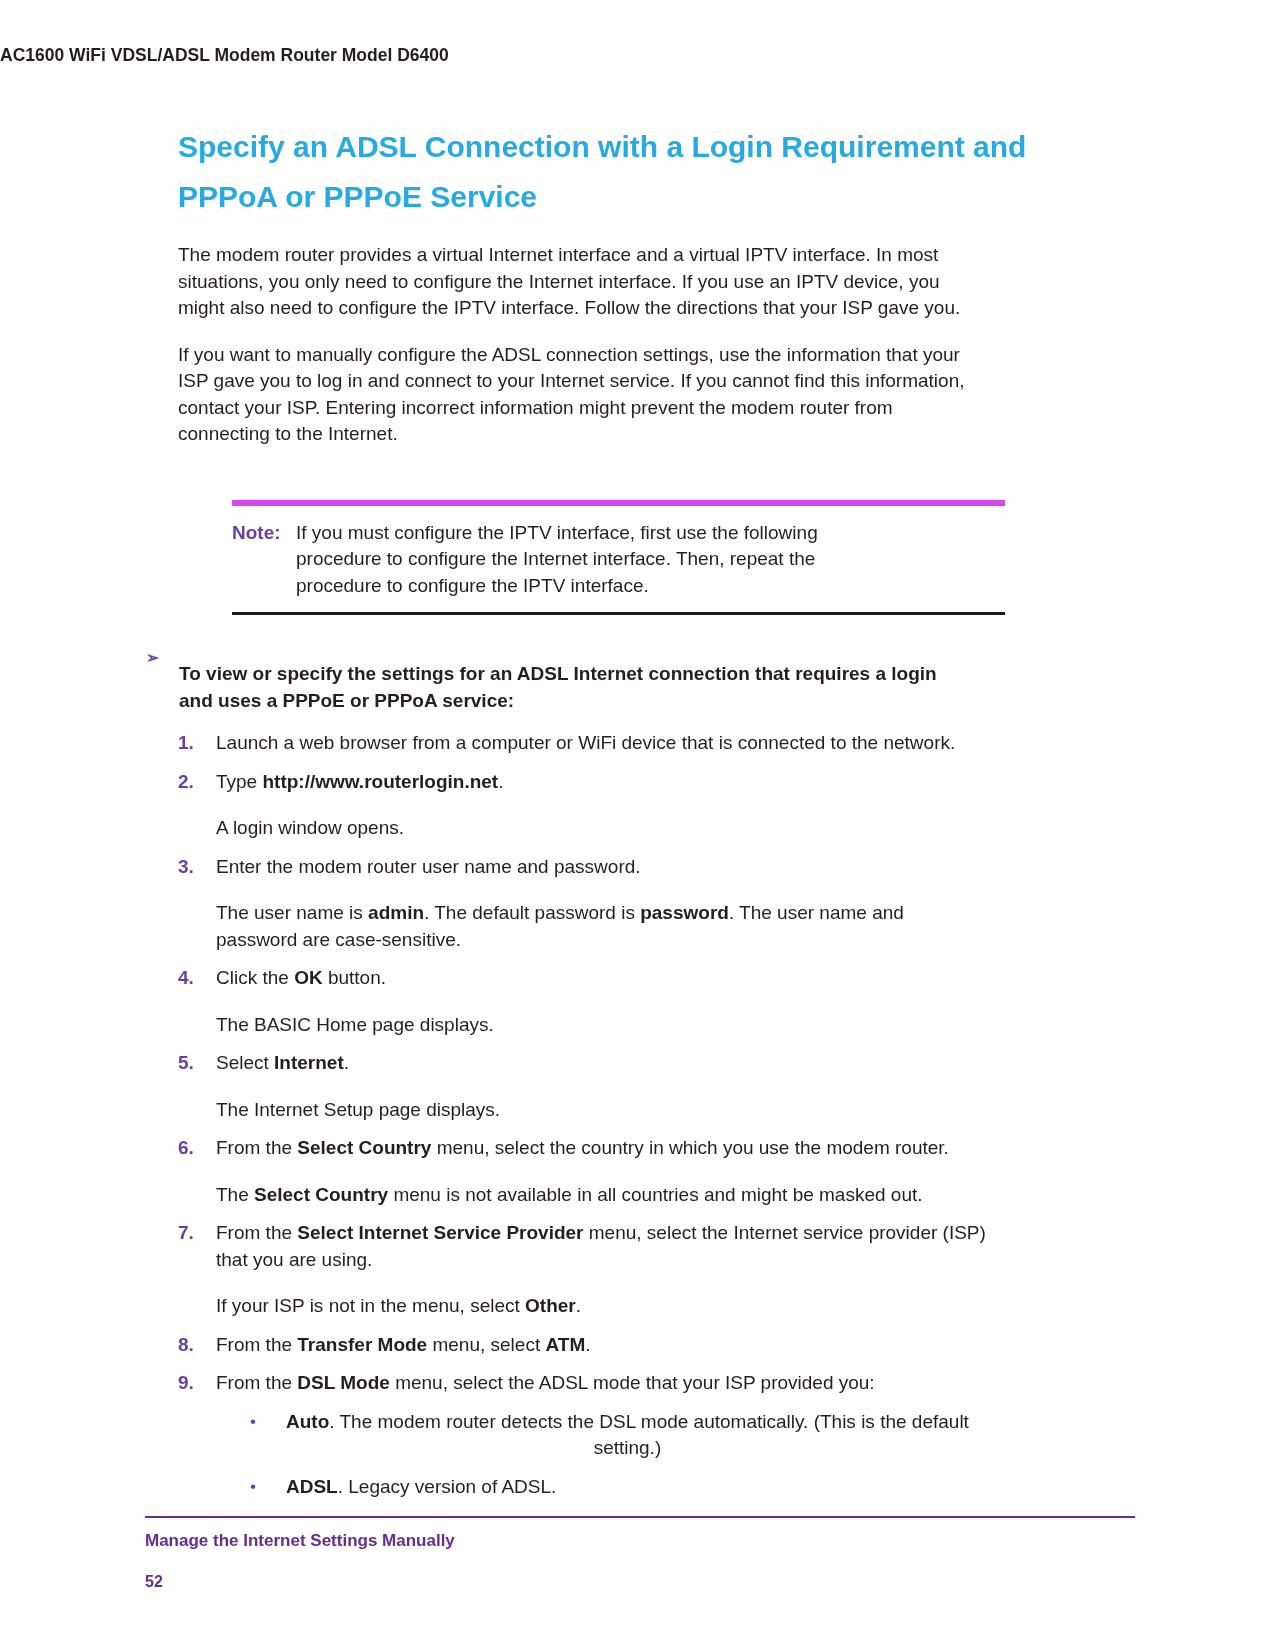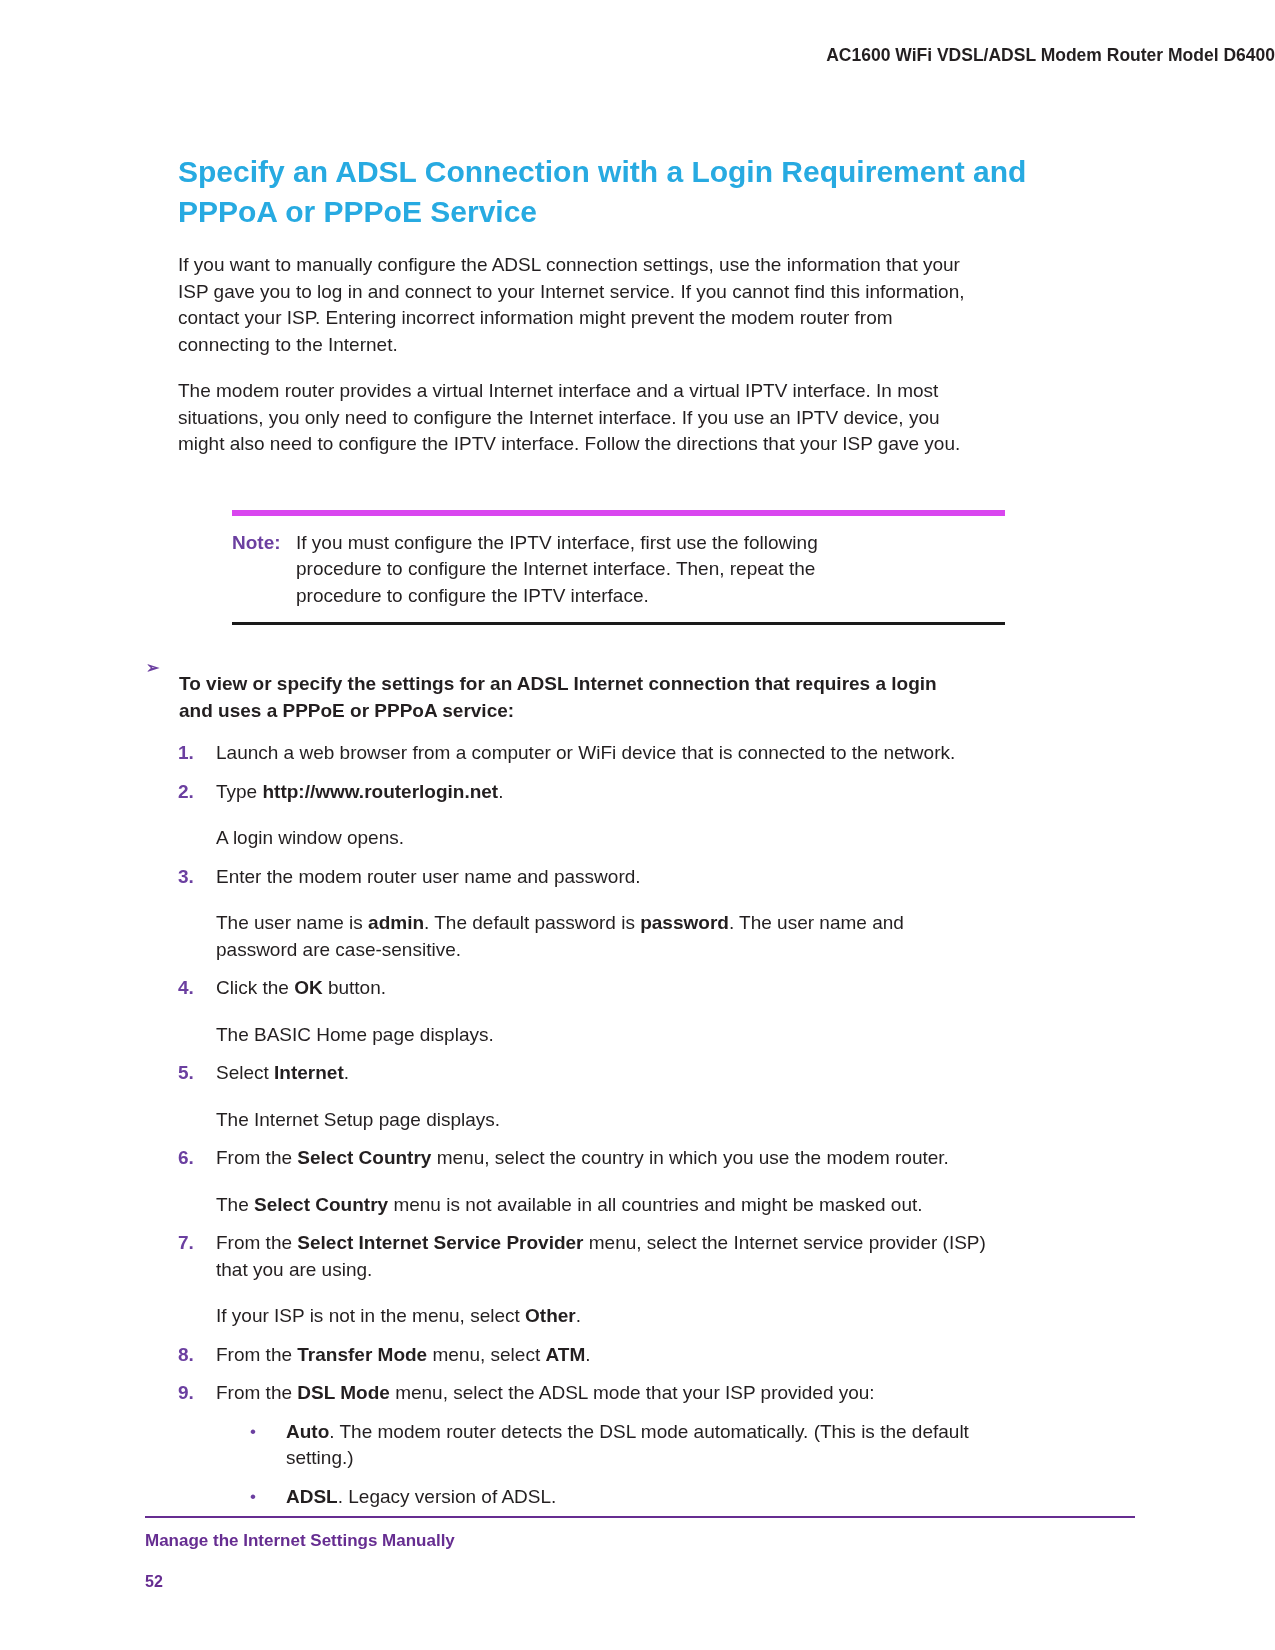--- a/index.html
+++ b/index.html
@@ -7,29 +7,29 @@
     position: relative;
     width: 1275px;
     height: 1650px;
     background: #ffffff;
     font-family: "Liberation Sans", sans-serif;
     color: #231f20;
     overflow: hidden;
   }
   .doc-header {
     padding-top: 45px;
-    text-align: right;
+    text-align: left;
     font-size: 17.5px;
     font-weight: bold;
     color: #231f20;
   }
   h1.section-heading {
-    margin: 86px 170px 0 178px;
+    margin: 56px 170px 0 178px;
     font-size: 30px;
-    line-height: 40px;
+    line-height: 50px;
     font-weight: bold;
     color: #27aae1;
     white-space: pre-line;
   }
   .para {
     margin: 20px 175px 0 178px;
     font-size: 19px;
     line-height: 26.5px;
     white-space: pre-line;
   }
@@ -74,21 +74,21 @@
   .step-text { white-space: pre-line; }
   .step-sub { white-space: pre-line; margin-top: 20px; }
   .bullet { display: flex; margin-top: 12px; padding-left: 34px; }
   .bullet-dot {
     color: #6b3fa0;
     width: 36px;
     flex: none;
     font-size: 17px;
     line-height: 26.5px;
   }
-  .bullet-text { white-space: pre-line; }
+  .bullet-text { white-space: pre-line; text-align: center; }
   .doc-footer {
     position: absolute;
     left: 145px;
     top: 1516px;
     width: 990px;
     border-top: 2px solid #662d91;
     text-align: left;
     padding-top: 13px;
   }
   .footer-section { color: #662d91; font-weight: bold; font-size: 17px; }
@@ -99,28 +99,28 @@
 
 <div class="page">
 
   <div class="doc-header">
     <span>AC1600 WiFi VDSL/ADSL Modem Router Model D6400</span>
   </div>
 
   <h1 class="section-heading">Specify an ADSL Connection with a Login Requirement and
 PPPoA or PPPoE Service</h1>
 
+  <p class="para">The modem router provides a virtual Internet interface and a virtual IPTV interface. In most
+situations, you only need to configure the Internet interface. If you use an IPTV device, you
+might also need to configure the IPTV interface. Follow the directions that your ISP gave you.</p>
+
   <p class="para">If you want to manually configure the ADSL connection settings, use the information that your
 ISP gave you to log in and connect to your Internet service. If you cannot find this information,
 contact your ISP. Entering incorrect information might prevent the modem router from
 connecting to the Internet.</p>
-
-  <p class="para">The modem router provides a virtual Internet interface and a virtual IPTV interface. In most
-situations, you only need to configure the Internet interface. If you use an IPTV device, you
-might also need to configure the IPTV interface. Follow the directions that your ISP gave you.</p>
 
   <div class="note-box">
     <span class="note-label">Note:</span>
     <span class="note-text">If you must configure the IPTV interface, first use the following
 procedure to configure the Internet interface. Then, repeat the
 procedure to configure the IPTV interface.</span>
   </div>
 
   <div class="proc-heading">
     <span class="proc-arrow">➢</span>

